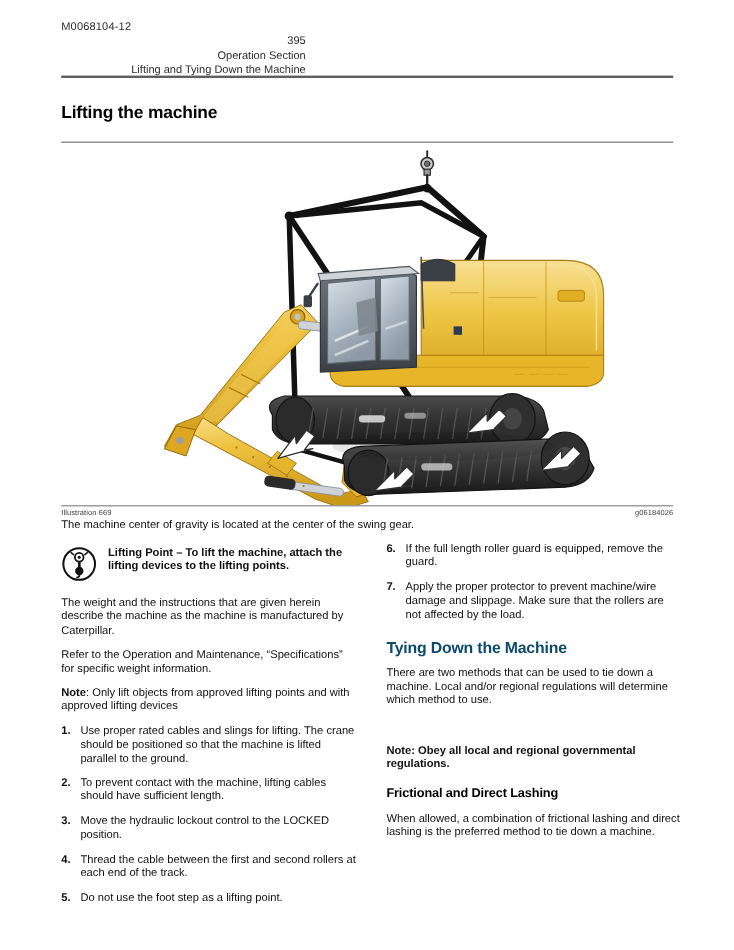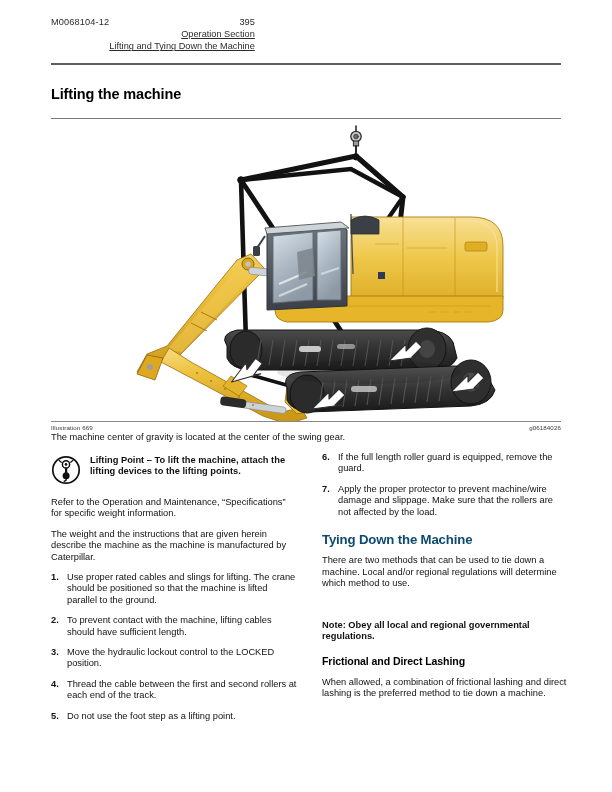--- a/index.html
+++ b/index.html
@@ -21,31 +21,30 @@
     position: absolute;
     left: 51px; top: 16px; width: 510px;
   }
   .hdr-row { display: flex; align-items: flex-start; }
   .doc-id {
     font-size: 9.2px;
     letter-spacing: 0.15px;
     color: #2b2b2b;
     line-height: 12px;
   }
-  .hdr-right { text-align: right; }
+  .hdr-right { text-align: right; margin-top: 12px; }
   .page-num {
     font-size: 9.2px;
     color: #2b2b2b;
     line-height: 12px;
   }
   .hdr-sec {
     font-size: 9.2px;
     color: #2b2b2b;
     line-height: 12.4px;
-    text-decoration: underline;
   }
   .hdr-rule {
     position: absolute;
     left: 51px; top: 63px; width: 510px; height: 1.6px;
     background: #5e5e5e;
   }
 
   
   .sec-title {
     position: absolute;
@@ -422,23 +421,26 @@
           <rect x="14" y="12.6" width="2.2" height="6.2" fill="#111"></rect>
 
           <circle cx="15.1" cy="20.8" r="3.5" fill="#111"></circle>
 
           <path d="M15.1 23.4 Q15.6 26 13.2 26.2" fill="none" stroke="#111" stroke-width="1.5" stroke-linecap="round"></path>
         </svg>
       </div>
       <div class="callout-text">Lifting Point – To lift the machine, attach the lifting devices to the lifting points.</div>
     </div>
 
+    <p>The weight and the instructions that are given herein describe the machine as the machine is manufactured by Caterpillar.</p>
     <p>Refer to the Operation and Maintenance, “Specifications” for specific weight information.</p>
-    <p>The weight and the instructions that are given herein describe the machine as the machine is manufactured by Caterpillar.</p>
-
+
+    <p>
+      <span class="note-label">Note</span><span>: </span><span>Only lift objects from approved lifting points and with approved lifting devices</span>
+    </p>
 
     <ol class="steps">
       <li>
         <span class="num">1.</span><span>Use proper rated cables and slings for lifting. The crane should be positioned so that the machine is lifted parallel to the ground.</span>
       </li>
       <li>
         <span class="num">2.</span><span>To prevent contact with the machine, lifting cables should have sufficient length.</span>
       </li>
       <li>
         <span class="num">3.</span><span>Move the hydraulic lockout control to the LOCKED position.</span>

